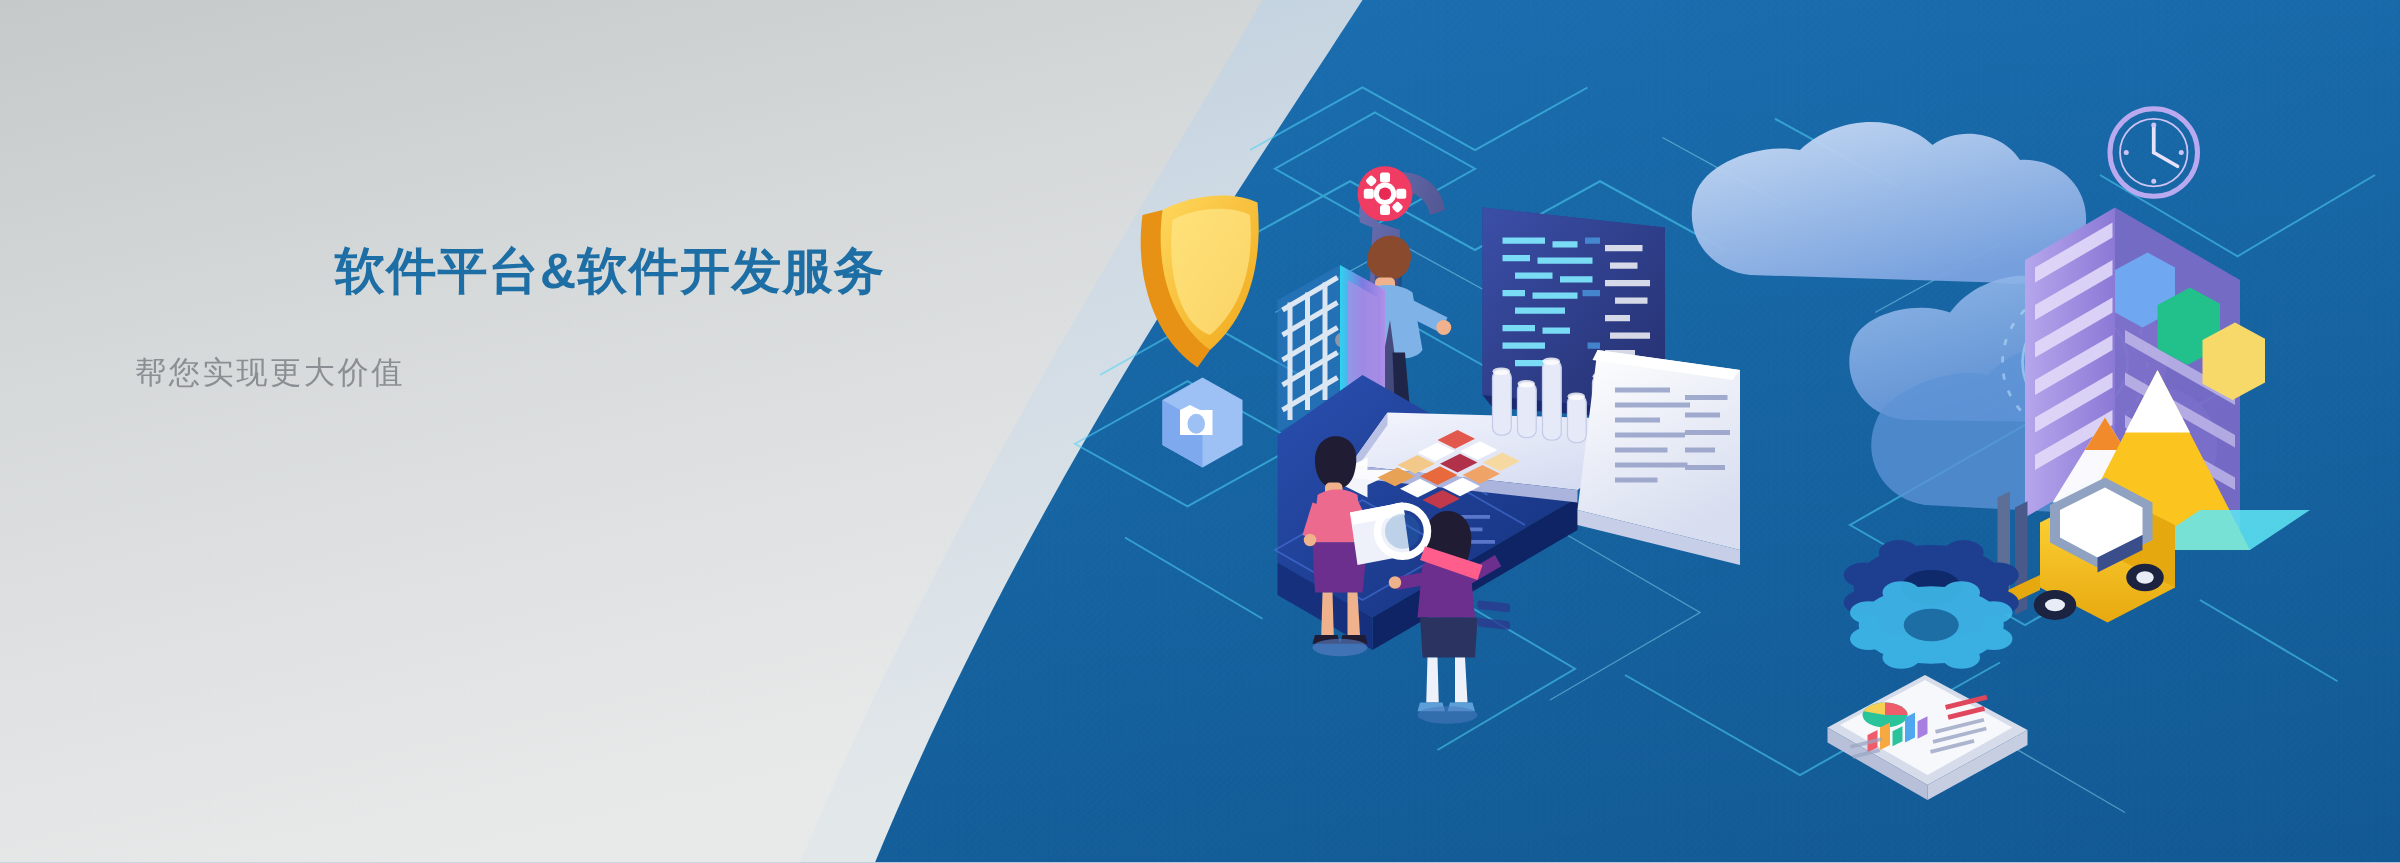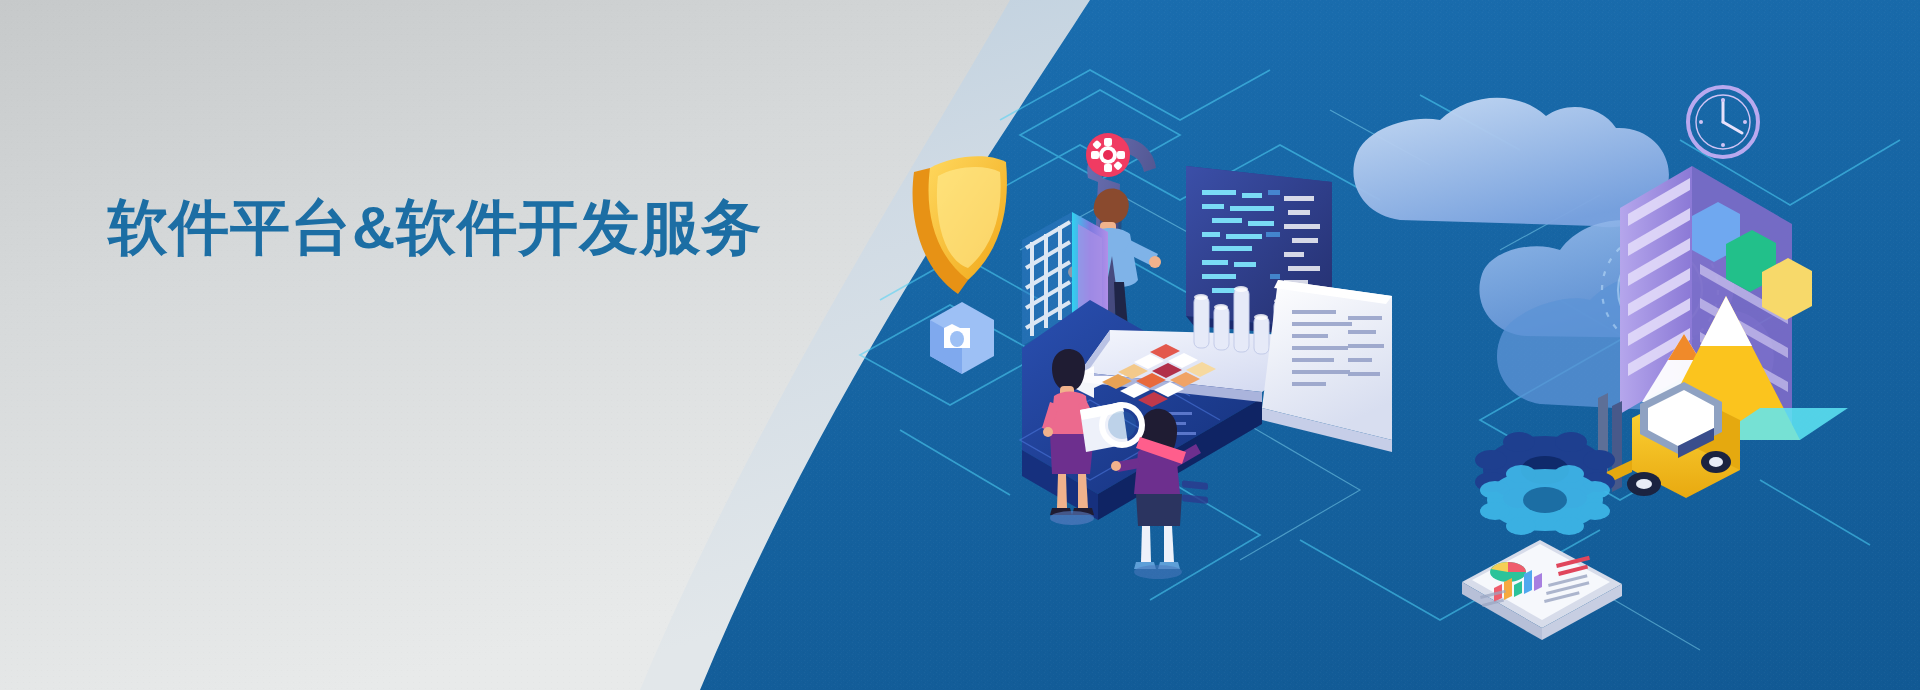--- a/index.html
+++ b/index.html
@@ -15,27 +15,28 @@
     width:1920px;height:690px;
     display:block;
   }
   #copy{
     position:absolute;
     left:108px;top:196px;
     width:760px;
     z-index:30;
   }
   #title{
-    font-size:60px;
+    font-size:40px;
     line-height:1.08;
     font-weight:700;
     color:#1c6ea4;
     letter-spacing:1px;
     white-space:nowrap;
     margin:0;
+    text-align:center;
   }
   #subtitle{
     margin:44px 0 0 0;
     font-size:25px;
     line-height:1.2;
     font-weight:400;
     color:#8b8f93;
     letter-spacing:2px;
     white-space:nowrap;
   }
@@ -515,15 +516,16 @@
       <g fill="#9aa5c2" opacity="0.7">
         <rect x="1480" y="596" width="26" height="3" transform="rotate(-14 1480 596)"></rect>
         <rect x="1482" y="604" width="22" height="3" transform="rotate(-14 1482 604)"></rect>
       </g>
     </g>
 
   </svg>
 
   <div id="copy">
     <h1 id="title">软件平台&amp;软件开发服务</h1>
+    <p id="subtitle">帮您实现更大价值</p>
   </div>
 
 </div>
 
 </body></html>

